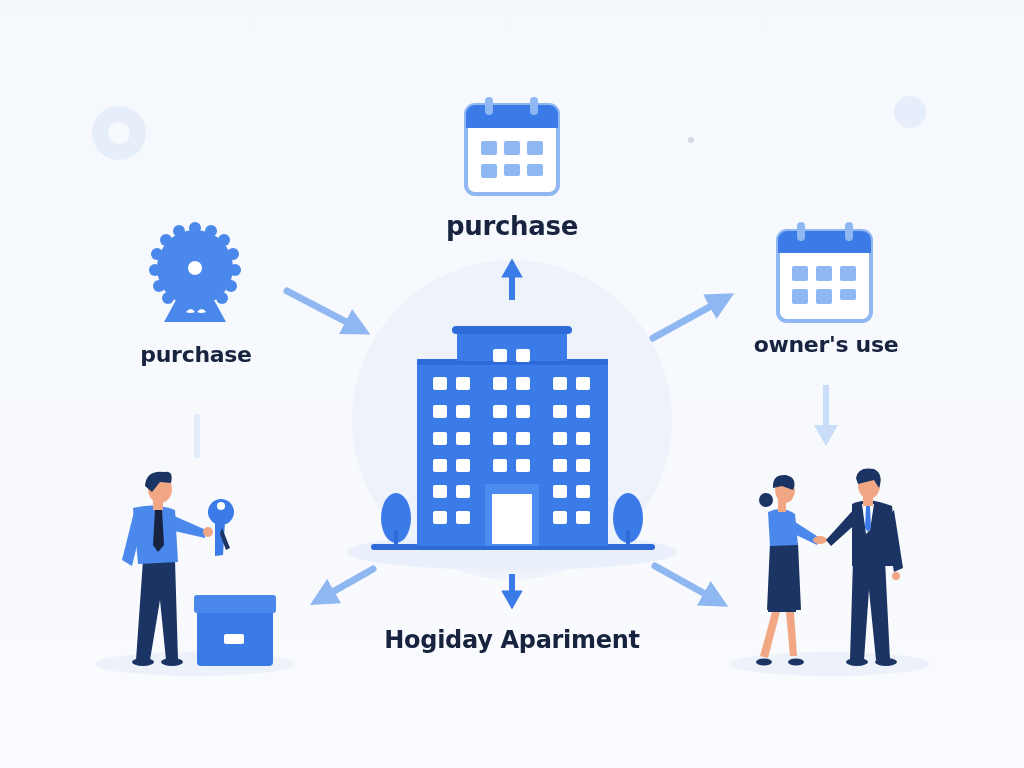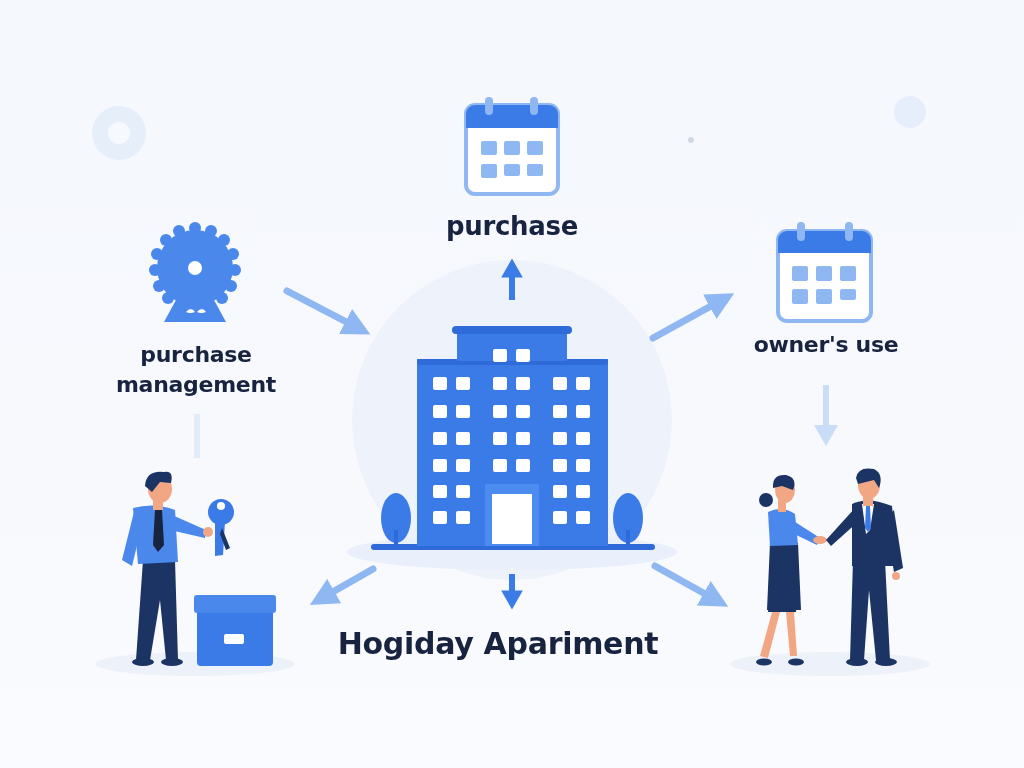--- a/index.html
+++ b/index.html
@@ -222,15 +222,14 @@
     <ellipse cx="869" cy="485" rx="11" ry="14" fill="#f2a784"></ellipse>
     <path d="M856,478 Q858,466 874,469 Q884,474 879,488 L874,480 L858,484 z" fill="#1b3463"></path>
     <circle cx="896" cy="576" r="4" fill="#f2a784"></circle>
   </g>
 </svg>
 
 <div class="label" style="left:412px; top:211px; width:200px; font-size:26px;">purchase</div>
 <div class="label" style="left:724px; top:332px; width:204px; font-size:22px;">owner's use</div>
 <div class="label" style="left:86px; top:340px; width:220px; font-size:22px; line-height:30px;">
   <div>purchase</div>
-  <div>management</div>
 </div>
-<div class="label" style="left:308px; top:626px; width:380px; font-size:30px;">Hogiday Apariment</div>
+<div class="label" style="left:322px; top:626px; width:380px; font-size:24px;">Hogiday Apariment</div>
 
 </body></html>

